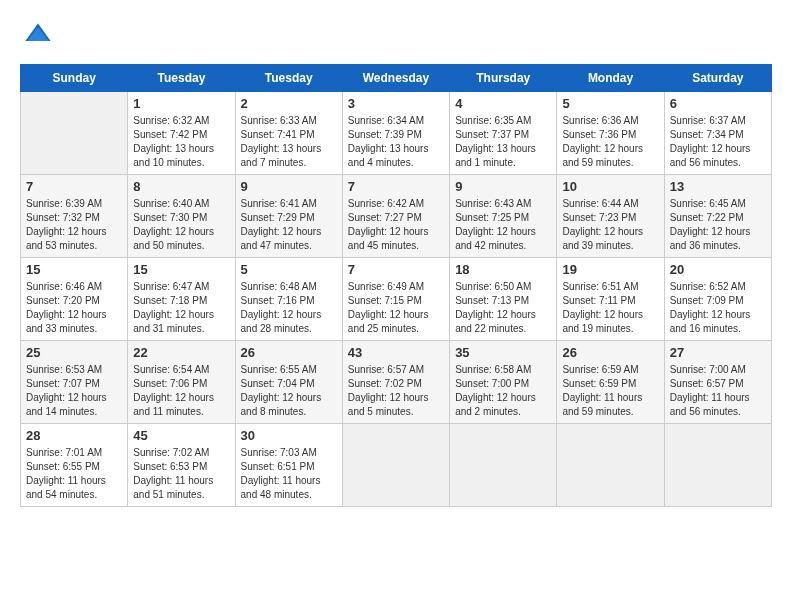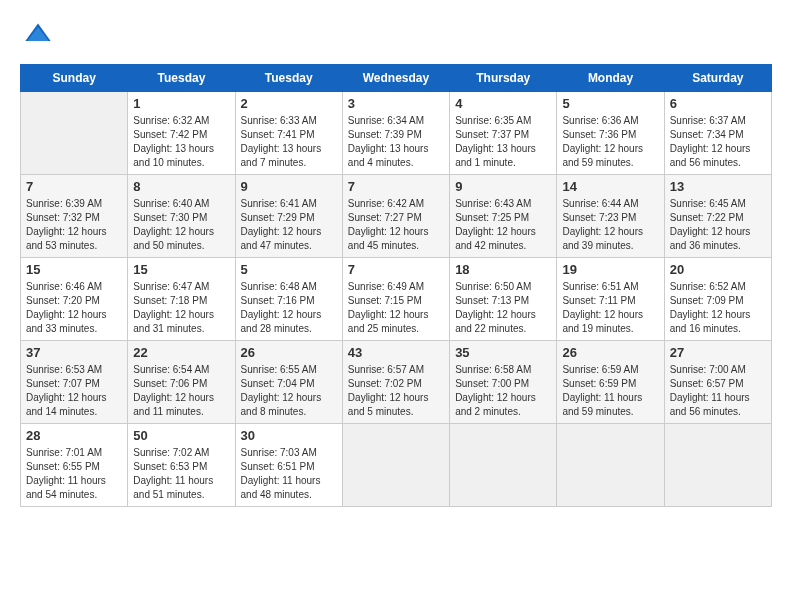--- a/index.html
+++ b/index.html
@@ -173,21 +173,21 @@
         </td>
         <td>
           <span class="day-number">7</span>
           <div class="day-info">Sunrise: 6:42 AM<br>Sunset: 7:27 PM<br>Daylight: 12 hours and 45 minutes.</div>
         </td>
         <td>
           <span class="day-number">9</span>
           <div class="day-info">Sunrise: 6:43 AM<br>Sunset: 7:25 PM<br>Daylight: 12 hours and 42 minutes.</div>
         </td>
         <td>
-          <span class="day-number">14</span>
+          <span class="day-number">10</span>
           <div class="day-info">Sunrise: 6:44 AM<br>Sunset: 7:23 PM<br>Daylight: 12 hours and 39 minutes.</div>
         </td>
         <td>
           <span class="day-number">13</span>
           <div class="day-info">Sunrise: 6:45 AM<br>Sunset: 7:22 PM<br>Daylight: 12 hours and 36 minutes.</div>
         </td>
       </tr>
       <tr>
         <td>
           <span class="day-number">15</span>
@@ -213,21 +213,21 @@
           <span class="day-number">19</span>
           <div class="day-info">Sunrise: 6:51 AM<br>Sunset: 7:11 PM<br>Daylight: 12 hours and 19 minutes.</div>
         </td>
         <td>
           <span class="day-number">20</span>
           <div class="day-info">Sunrise: 6:52 AM<br>Sunset: 7:09 PM<br>Daylight: 12 hours and 16 minutes.</div>
         </td>
       </tr>
       <tr>
         <td>
-          <span class="day-number">37</span>
+          <span class="day-number">25</span>
           <div class="day-info">Sunrise: 6:53 AM<br>Sunset: 7:07 PM<br>Daylight: 12 hours and 14 minutes.</div>
         </td>
         <td>
           <span class="day-number">22</span>
           <div class="day-info">Sunrise: 6:54 AM<br>Sunset: 7:06 PM<br>Daylight: 12 hours and 11 minutes.</div>
         </td>
         <td>
           <span class="day-number">26</span>
           <div class="day-info">Sunrise: 6:55 AM<br>Sunset: 7:04 PM<br>Daylight: 12 hours and 8 minutes.</div>
         </td>
@@ -247,21 +247,21 @@
           <span class="day-number">27</span>
           <div class="day-info">Sunrise: 7:00 AM<br>Sunset: 6:57 PM<br>Daylight: 11 hours and 56 minutes.</div>
         </td>
       </tr>
       <tr>
         <td>
           <span class="day-number">28</span>
           <div class="day-info">Sunrise: 7:01 AM<br>Sunset: 6:55 PM<br>Daylight: 11 hours and 54 minutes.</div>
         </td>
         <td>
-          <span class="day-number">50</span>
+          <span class="day-number">45</span>
           <div class="day-info">Sunrise: 7:02 AM<br>Sunset: 6:53 PM<br>Daylight: 11 hours and 51 minutes.</div>
         </td>
         <td>
           <span class="day-number">30</span>
           <div class="day-info">Sunrise: 7:03 AM<br>Sunset: 6:51 PM<br>Daylight: 11 hours and 48 minutes.</div>
         </td>
         <td class="empty"></td>
         <td class="empty"></td>
         <td class="empty"></td>
         <td class="empty"></td>

